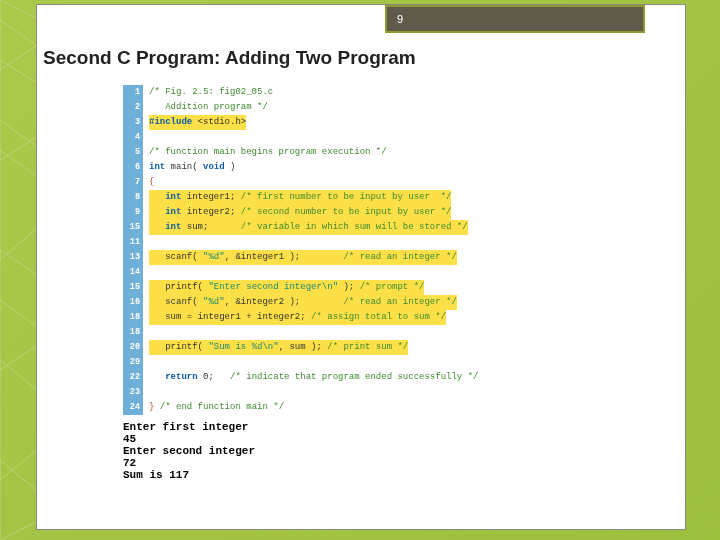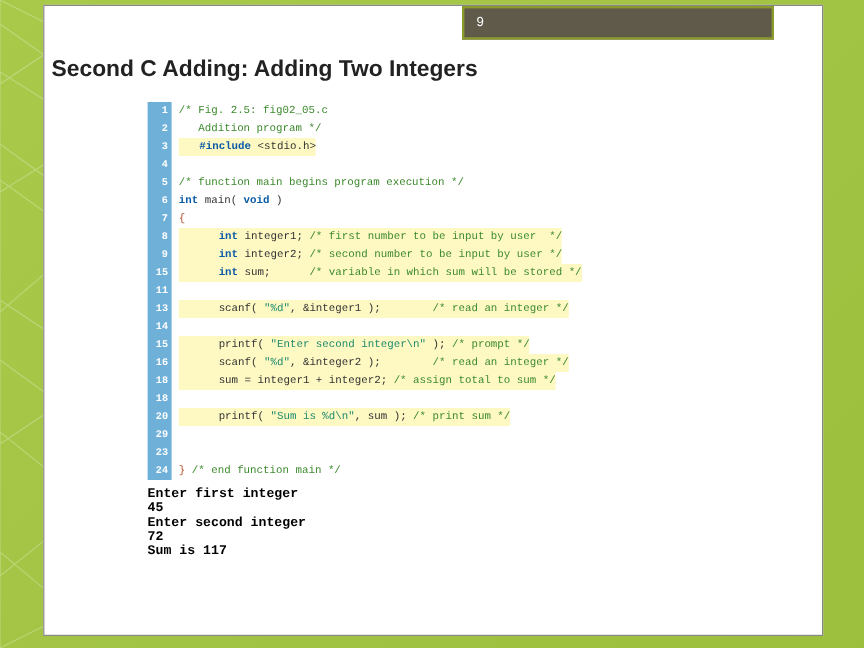--- a/index.html
+++ b/index.html
@@ -72,21 +72,21 @@
     color: #fff;
     font-weight: bold;
     padding-right: 3px;
     margin-right: 6px;
     font-size: 8.5px;
   }
   .code-text {
     white-space: pre;
     color: #333;
   }
-  .hl { background: #fef9c3; padding-left: 17px; }
+  .hl { background: #fde047; }
   .kw   { color: #0a5aa6; font-weight: bold; }
   .cm   { color: #3e8a2f; }
   .str  { color: #1e8a6e; }
   .br   { color: #b1532a; }
   .output {
     margin-top: 6px;
     font-family: "Courier New", monospace;
     font-size: 11px;
     line-height: 12px;
     color: #000;
@@ -110,21 +110,21 @@
     <line x1="0" y1="300" x2="110" y2="380"></line>
   </g>
 </svg>
 
 <div class="slide-panel">
 
   <div class="page-tab">
     <span>9</span>
   </div>
 
-  <div class="title">Second C Adding: Adding Two Integers</div>
+  <div class="title">Second C Program: Adding Two Program</div>
 
   <div class="code-area">
     <div id="code-lines">
         <div class="code-line">
           <div class="lineno">1</div>
           <div class="code-text"><span class="cm">/* Fig. 2.5: fig02_05.c</span></div>
         </div>
         <div class="code-line">
           <div class="lineno">2</div>
           <div class="code-text"><span class="cm">   Addition program */</span></div>
@@ -189,20 +189,24 @@
           <div class="lineno">18</div>
           <div class="code-text"></div>
         </div>
         <div class="code-line">
           <div class="lineno">20</div>
           <div class="code-text hl"><span>   printf( </span><span class="str">"Sum is %d\n"</span><span>, sum ); </span><span class="cm">/* print sum */</span></div>
         </div>
         <div class="code-line">
           <div class="lineno">29</div>
           <div class="code-text"></div>
+        </div>
+        <div class="code-line">
+          <div class="lineno">22</div>
+          <div class="code-text"><span>   </span><span class="kw">return</span><span> </span><span>0</span><span>;   </span><span class="cm">/* indicate that program ended successfully */</span></div>
         </div>
         <div class="code-line">
           <div class="lineno">23</div>
           <div class="code-text"></div>
         </div>
         <div class="code-line">
           <div class="lineno">24</div>
           <div class="code-text"><span class="br">}</span><span> </span><span class="cm">/* end function main */</span></div>
         </div>
       </div>

